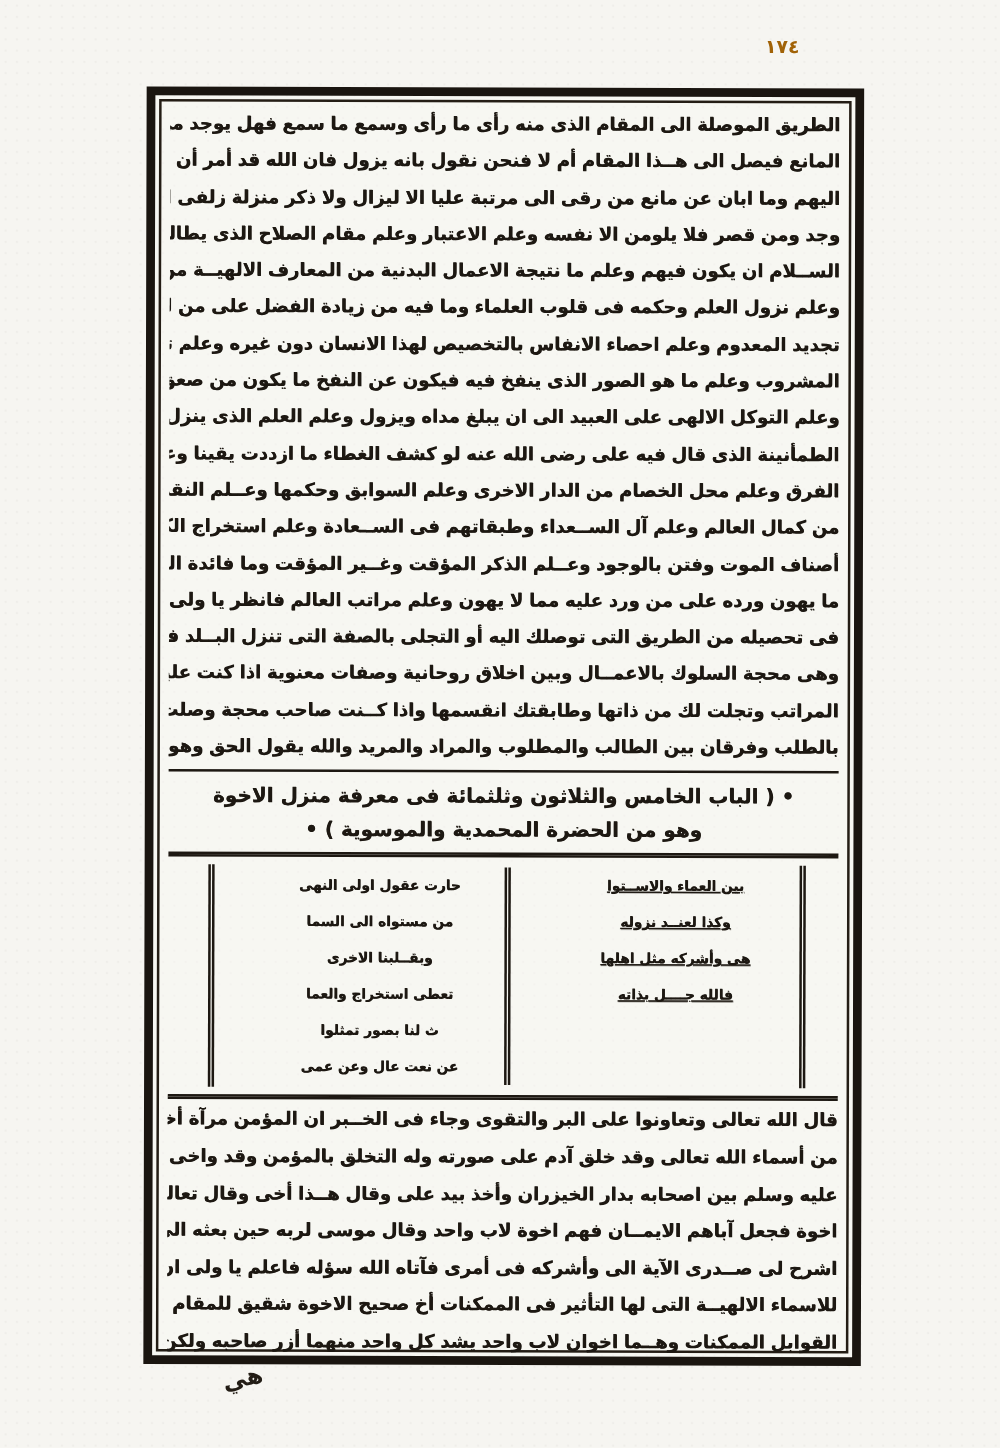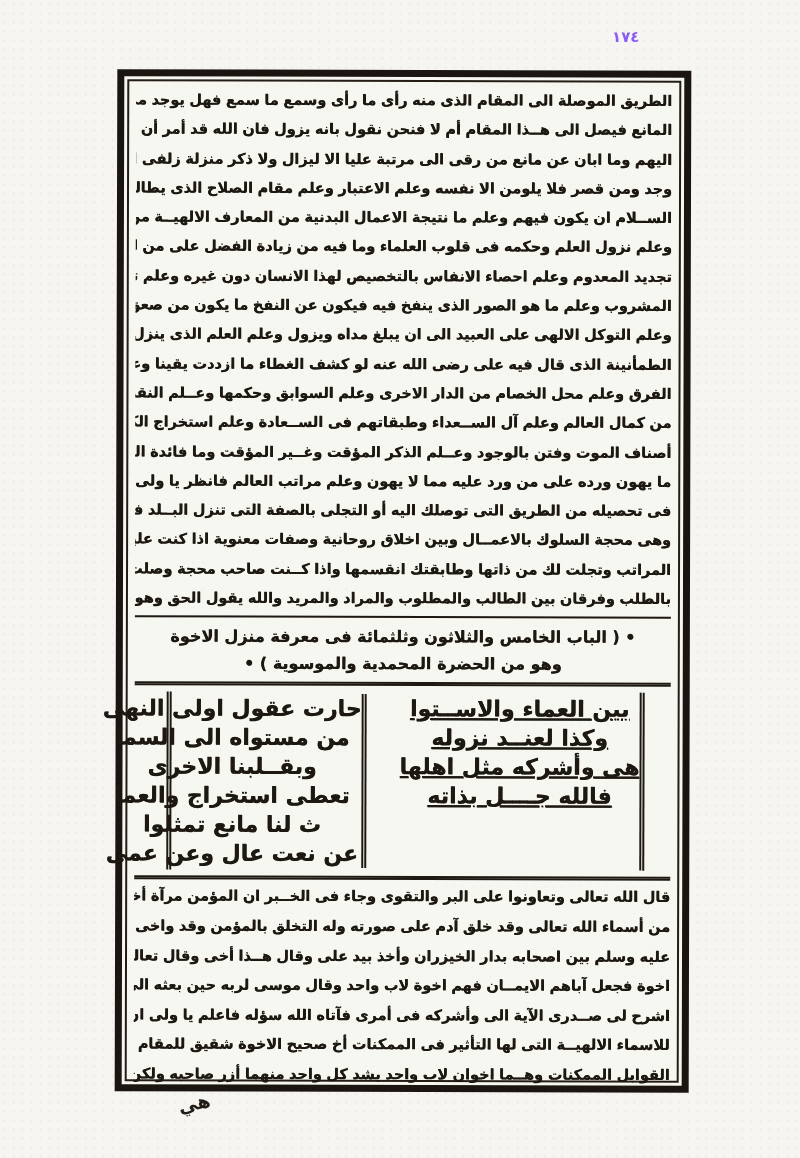--- a/index.html
+++ b/index.html
@@ -9,21 +9,21 @@
     background-image:radial-gradient(rgba(40,35,25,0.035) 1px, transparent 1.2px);
     background-size:9px 9px;
     font-family:"DejaVu Sans", sans-serif;
     color:#1d1812;
     overflow:hidden;
     position:relative;
   }
   .page-number{
     position:absolute;left:612px;top:28px;
     font-size:15px;font-weight:bold;letter-spacing:3px;
-    color:#8b5cf6;
+    color:#a16207;
   }
   .frame{
     position:absolute;left:116px;top:70px;
     width:560px;height:1008px;
     border:7px solid #1a1510;
     transform:rotate(0.15deg);
     background:rgba(250,249,244,0.4);
   }
   .frame-inner{
     position:absolute;inset:3px;
@@ -57,21 +57,21 @@
     display:flex;
     margin:4px 26px 4px 32px;
     border-right:5px double #1d1812;
     border-left:5px double #1d1812;
     padding:2px 0;
   }
   .poem-col{flex:1 1 0;}
   .poem-col.right-col{border-left:5px double #1d1812;text-decoration:underline;}
   .hemistich{
     height:29px;line-height:29px;
-    font-size:22px;font-weight:bold;
+    font-size:11px;font-weight:bold;
     text-align:center;direction:rtl;
     white-space:nowrap;overflow:hidden;
     text-shadow:0.3px 0.3px 0 currentColor;
     margin-left:33px;
   }
   .catchword{
     position:absolute;left:178px;top:1092px;
     font-size:19px;font-weight:bold;
     transform:rotate(-12deg);
     color:#221c15;
@@ -120,21 +120,21 @@
         <div class="hemistich">بين العماء والاســتوا</div>
         <div class="hemistich">وكذا لعنــد نزوله</div>
         <div class="hemistich">هى وأشركه مثل اهلها</div>
         <div class="hemistich">فالله جــــل بذاته</div>
       </div>
       <div class="poem-col left-col">
         <div class="hemistich">حارت عقول اولى النهى</div>
         <div class="hemistich">من مستواه الى السما</div>
         <div class="hemistich">وبقــلبنا الاخرى</div>
         <div class="hemistich">تعطى استخراج والعما</div>
-        <div class="hemistich">ث لنا مانع تمثلوا</div>
+        <div class="hemistich">ث لنا بصور تمثلوا</div>
         <div class="hemistich">عن نعت عال وعن عمى</div>
       </div>
     </div>
 
     <div class="rule-double"></div>
 
     <div>
       <p class="tline bline">قال الله تعالى وتعاونوا على البر والتقوى وجاء فى الخــبر ان المؤمن مرآة أخيه والمؤمن اسم</p>
       <p class="tline bline">من أسماء الله تعالى وقد خلق آدم على صورته وله التخلق بالمؤمن وقد واخى رسول الله صلى الله</p>
       <p class="tline bline">عليه وسلم بين اصحابه بدار الخيزران وأخذ بيد على وقال هــذا أخى وقال تعالى انما المؤمنون</p>

